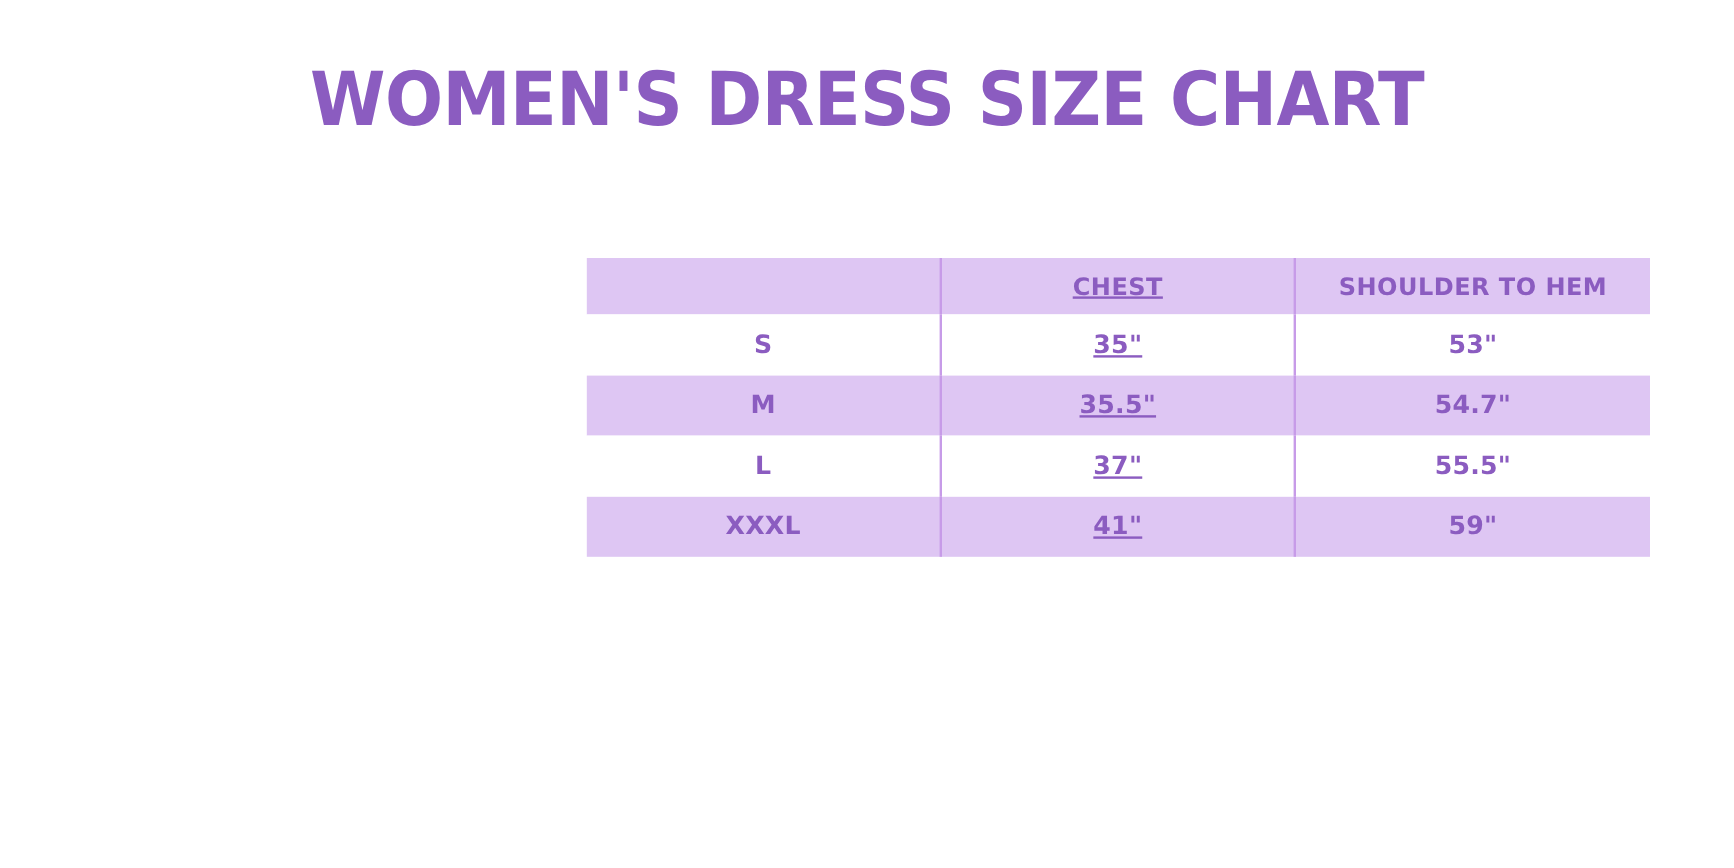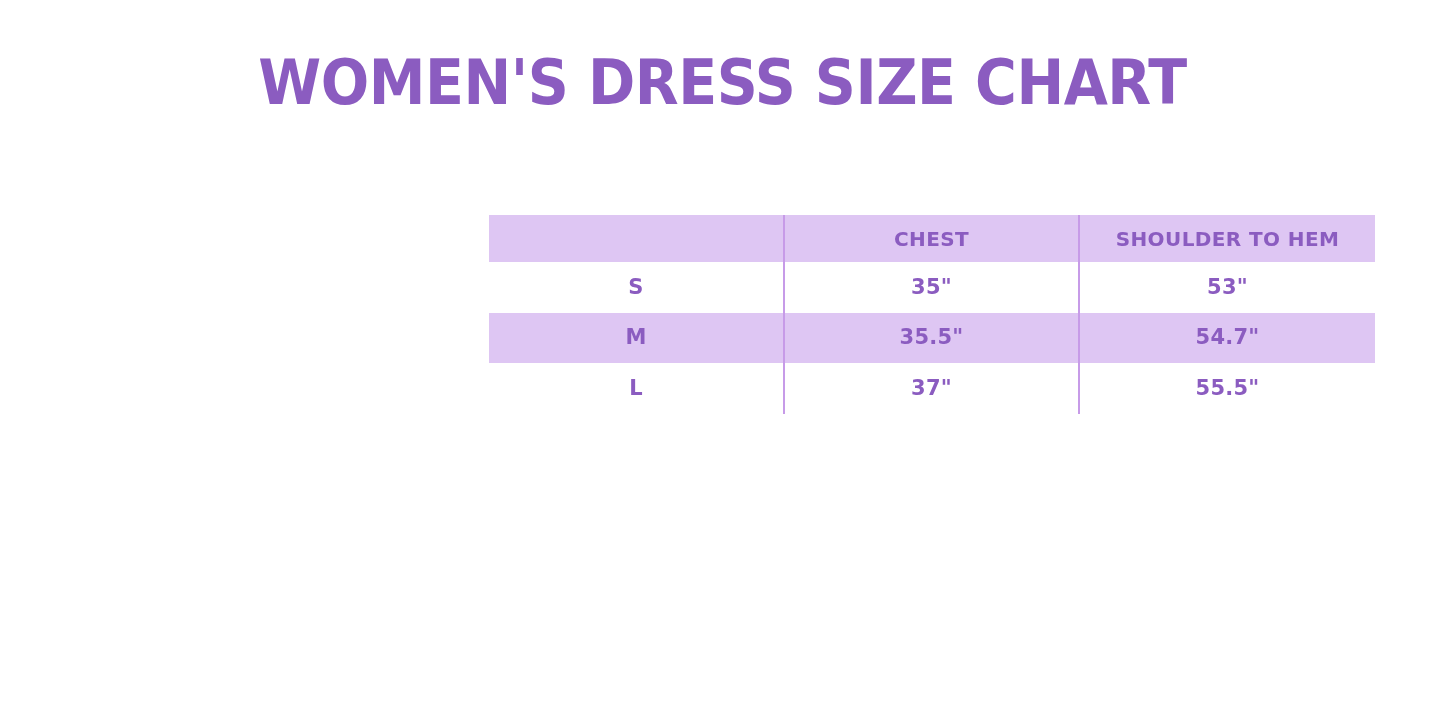--- a/index.html
+++ b/index.html
@@ -59,21 +59,21 @@
     text-align: center;
     vertical-align: middle;
     font-family: "DejaVu Sans", "Liberation Sans", sans-serif;
     font-weight: bold;
     color: #8B5CC0;
     line-height: 1;
   }
 
   
   .col-size  { width: 294px; }
-  .col-chest { width: 293px; }
+  .col-chest { width: 293px; text-decoration: underline; }
   .col-hem   { width: 295px; }
 
   
   .size-table th.col-chest,
   .size-table td.col-chest,
   .size-table th.col-hem,
   .size-table td.col-hem {
     border-left: 2px solid #C79BE8;
   }
 
@@ -122,16 +122,21 @@
       <tr class="band">
         <td class="col-size">M</td>
         <td class="col-chest">35.5"</td>
         <td class="col-hem">54.7"</td>
       </tr>
       <tr class="plain">
         <td class="col-size">L</td>
         <td class="col-chest">37"</td>
         <td class="col-hem">55.5"</td>
       </tr>
+      <tr class="band">
+        <td class="col-size">XXXL</td>
+        <td class="col-chest">41"</td>
+        <td class="col-hem">59"</td>
+      </tr>
     </tbody>
   </table>
 
 </div>
 
 </body></html>

